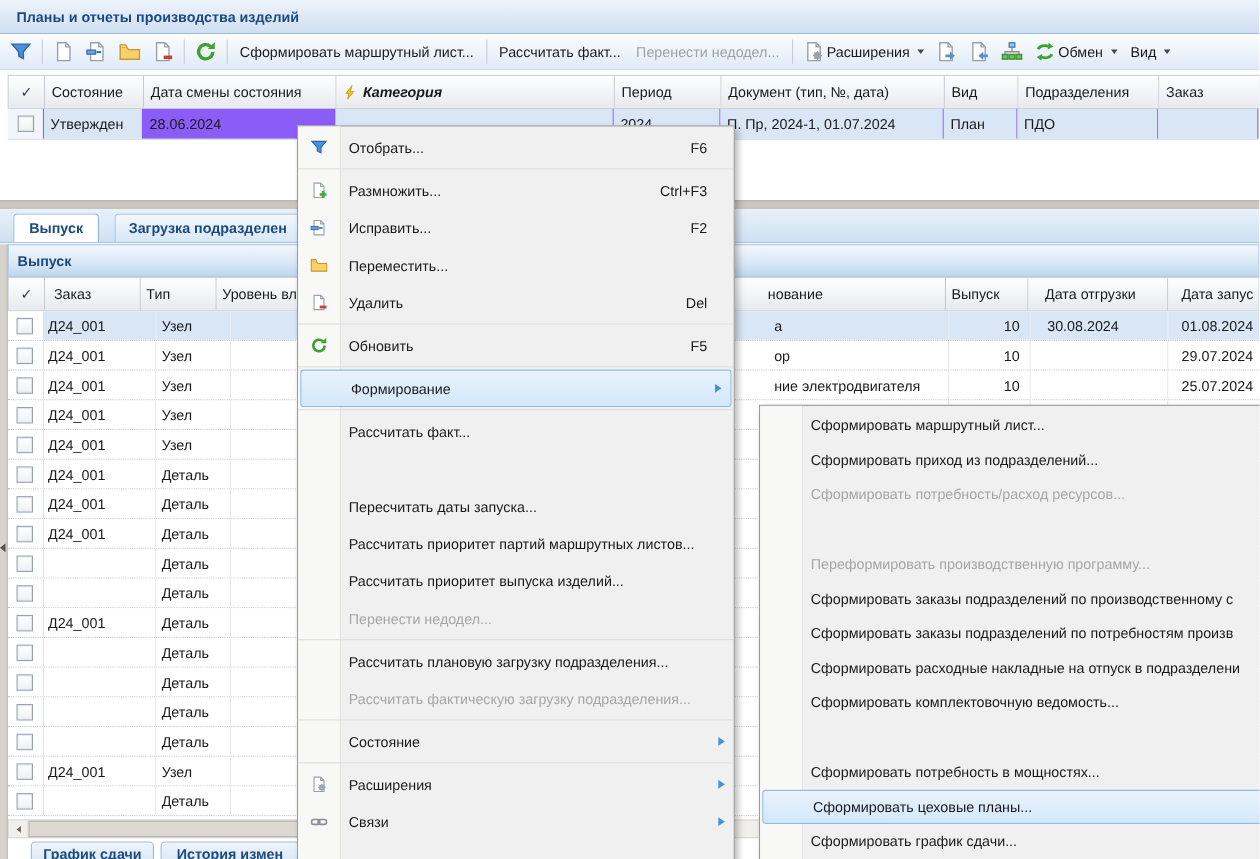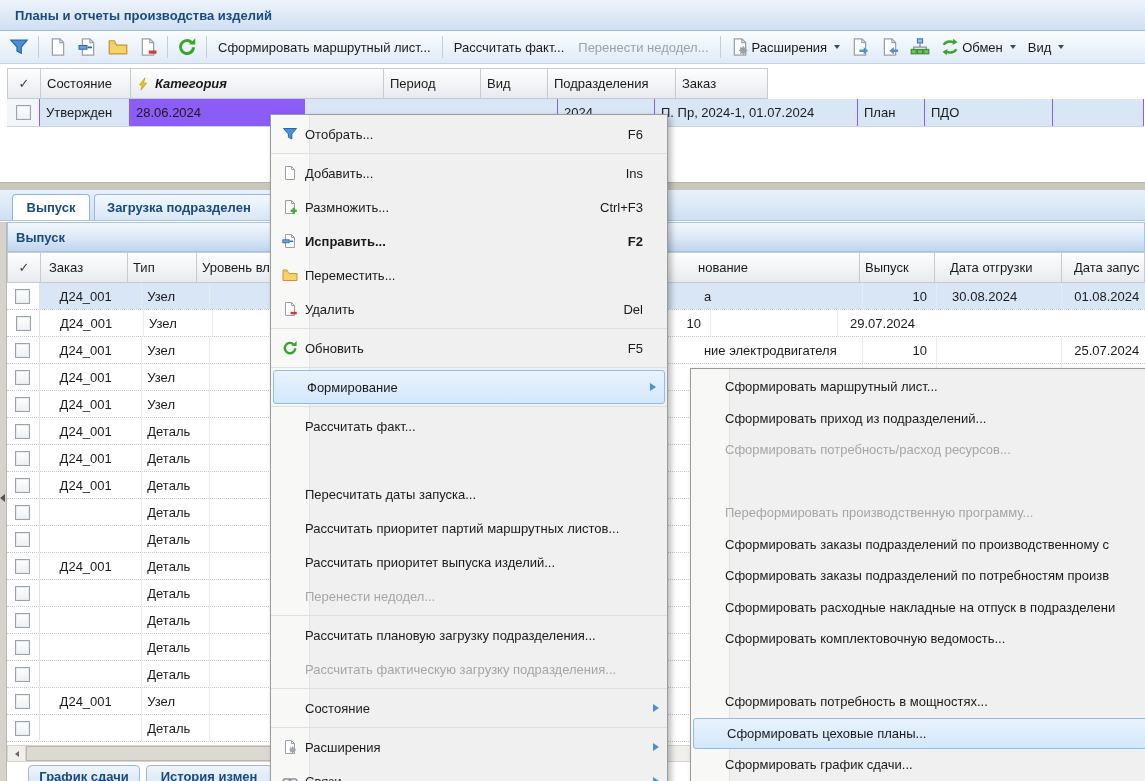--- a/index.html
+++ b/index.html
@@ -51,21 +51,21 @@
   .rh{box-sizing:border-box;display:flex;align-items:center;padding:0 5px;
       border-right:1px solid #c6cbd2;overflow:hidden;white-space:nowrap;background:linear-gradient(#fefefe,#e7eaee)}
   .h-check{width:33px;justify-content:center;color:#3a3f45}
   .h-order{width:87px;padding-left:8px}.h-type{width:69px}.h-level{width:423px}
   .h-name{width:240px;padding-left:78px}.h-out{width:75px}.h-ship{width:127px;padding-left:15px}.h-launch{width:82px;padding-left:12px;border-right:none}
   #rows{position:absolute;left:7px;top:283px;width:1138px}
   .trow{display:flex;height:27px;box-sizing:border-box;border-bottom:1px dotted #c3c7cd;background:#fff}
   .cell{box-sizing:border-box;height:26px;display:flex;align-items:center;padding:0 5px;
         border-right:1px solid #e8ebef;overflow:hidden;white-space:nowrap}
   .c-check{width:33px;justify-content:center;border-right:1px solid #dfe3e8}
-  .c-order{width:104px;padding-left:20px}.c-type{width:69px}.c-level{width:423px}
+  .c-order{width:104px;padding-left:4px}.c-type{width:69px}.c-level{width:423px}
   .c-name{width:240px;padding-left:78px}
   .c-out{width:75px;justify-content:flex-end;padding-right:9px}
   .c-ship{width:127px;padding-left:15px}.c-launch{width:84px;padding-left:12px;border-right:none}
   .trow.sel .cell:not(.c-check){background:#d9e6f6}
   .cb{width:13px;height:13px;background:linear-gradient(#fff,#eef0f2);border:1px solid #99a3b0;
       box-shadow:inset 0 0 0 1px #e8ecf1}
   
   .hscroll{position:absolute;left:7px;top:745px;width:1131px;height:17px;background:#f1efec;border:1px solid #d8d5cf;box-sizing:border-box}
   .hs-btn{position:absolute;left:0;top:0;width:17px;height:15px;background:#f1efec;border-right:1px solid #d8d5cf;display:flex;align-items:center;justify-content:center}
   .hs-btn .tri{width:0;height:0;border-top:3.5px solid transparent;border-bottom:3.5px solid transparent;border-right:4.5px solid #6b675f}
@@ -79,23 +79,23 @@
   
   .menu{position:absolute;background:#f0f0f0;border:1px solid #9b9b9b;box-shadow:3px 3px 6px rgba(0,0,0,.28);
         padding:2px 0;box-sizing:border-box}
   #ctxmenu{left:270px;top:114px;width:398px;height:700px;z-index:50}
   #submenu{left:690px;top:368px;width:520px;height:420px;z-index:60}
   .gutter{position:absolute;left:0;top:0;bottom:0;width:38px;background:#f8f8f7;border-right:1px solid #e3e3e1}
   .mitem{position:relative;z-index:1;display:flex;align-items:center;height:34px;box-sizing:border-box;padding-right:24px}
   #submenu .mitem{height:31.5px}
   .micon{width:30px;margin-left:4px;height:16px;display:flex;align-items:center;justify-content:center;flex:0 0 auto}
   .micon svg{width:16px;height:16px}
-  .mlabel{white-space:nowrap}
+  .mlabel{margin-left:12px;white-space:nowrap}
   .mshort{margin-left:auto;padding-left:20px;white-space:nowrap}
-  .mitem.bold .mlabel,.mitem.bold .mshort{font-weight:bold}
+  .mitem.bold .mlabel,.mitem.bold .mshort{font-weight:normal}
   .mitem.dis .mlabel,.mitem.dis .mshort{color:#a6a6a6}
   .mitem.hl{margin:0 2px;padding-right:22px;border:1px solid #90bce8;border-radius:3px;
             background:linear-gradient(#e9f3fd,#d3e7fb)}
   .mitem.hl .micon{margin-left:3px}
   .marrow{position:absolute;right:8px;width:0;height:0;border-top:4.5px solid transparent;
           border-bottom:4.5px solid transparent;border-left:6px solid #4a90d9}
   .msep{position:relative;z-index:1;height:1px;background:#dedede;margin:2px 0}
 </style>
 </head>
 <body>
@@ -225,29 +225,31 @@
     <div class="tbtn">
       <div class="tlabel">Вид</div>
       <div class="dd"></div>
     </div>
   </div>
 
 <div class="plans">
   <div class="phdr">
     <div class="ph p-check">✓</div>
     <div class="ph p-state">Состояние</div>
+    <div class="ph p-date">Дата смены состояния</div>
     <div class="ph p-cat">
       <span class="icon" style="width:14px;height:14px">
         <svg viewBox="0 0 16 16">
             <path d="M9 1L3 9h3l-1.5 6L11 7H7.5L9 1z" fill="#f5c711" stroke="#b8860b" stroke-width="0.7"></path>
           </svg>
       </span>
       <span class="cat-lbl">Категория</span>
     </div>
     <div class="ph p-period">Период</div>
+    <div class="ph p-doc">Документ (тип, №, дата)</div>
     <div class="ph p-kind">Вид</div>
     <div class="ph p-div">Подразделения</div>
     <div class="ph p-order">Заказ</div>
   </div>
   <div class="prow">
     <div class="pc p-check">
         <span class="cb"></span>
       </div>
     <div class="pc p-state">Утвержден</div>
     <div class="pc p-date">28.06.2024</div>
@@ -257,21 +259,21 @@
     <div class="pc p-kind">План</div>
     <div class="pc p-div">ПДО</div>
     <div class="pc p-order"></div>
   </div>
 </div>
 
 <div class="mid-split"></div>
 
 <div class="tabstrip">
   <div class="tab active" style="left:12px;width:78px">Выпуск</div>
-  <div class="tab inactive" style="left:94px;width:196px;justify-content:flex-start">Загрузка подразделен</div>
+  <div class="tab inactive" style="left:104px;width:196px;justify-content:flex-start">Загрузка подразделен</div>
 </div>
 
 <div class="sechdr">
   <span>Выпуск</span>
 </div>
 
 <div class="rhdr">
   <div class="rh h-check">✓</div>
   <div class="rh h-order">Заказ</div>
   <div class="rh h-type">Тип</div>
@@ -295,20 +297,21 @@
       <div class="cell c-ship">30.08.2024</div>
       <div class="cell c-launch">01.08.2024</div>
     </div>
     <div class="trow">
       <div class="cell c-check">
         <div class="cb"></div>
       </div>
       <div class="cell c-order">Д24_001</div>
       <div class="cell c-type">Узел</div>
       <div class="cell c-level"></div>
+      <div class="cell c-name">ор</div>
       <div class="cell c-out">10</div>
       <div class="cell c-ship"></div>
       <div class="cell c-launch">29.07.2024</div>
     </div>
     <div class="trow">
       <div class="cell c-check">
         <div class="cb"></div>
       </div>
       <div class="cell c-order">Д24_001</div>
       <div class="cell c-type">Узел</div>
@@ -507,30 +510,20 @@
 <div class="mitem">
       <div class="micon">
         <svg viewBox="0 0 16 16">
           <path d="M1.5 2.5h13L9.8 8v5l-3.4-1.8V8z" fill="#4b8fd6" stroke="#2a66a8"></path>
         </svg>
       </div>
       <div class="mlabel">Отобрать...</div>
       <div class="mshort">F6</div>
     </div>
     <div class="msep"></div>
-    <div class="mitem">
-      <div class="micon">
-        <svg viewBox="0 0 16 16">
-          <path d="M3.5 1.5h6l3 3v10h-9z" fill="#fff" stroke="#98a0ac"></path>
-          <path d="M9.5 1.5V4.5H12.5" fill="none" stroke="#98a0ac"></path>
-        </svg>
-      </div>
-      <div class="mlabel">Добавить...</div>
-      <div class="mshort">Ins</div>
-    </div>
     <div class="mitem">
       <div class="micon">
         <svg viewBox="0 0 16 16">
           <path d="M3.5 1.5h6l3 3v10h-9z" fill="#fff" stroke="#98a0ac"></path>
           <path d="M9.5 1.5V4.5H12.5" fill="none" stroke="#98a0ac"></path>
           <rect x="8.6" y="10.6" width="6.2" height="2.4" fill="#3fae37"></rect>
           <rect x="10.5" y="8.7" width="2.4" height="6.2" fill="#3fae37"></rect>
         </svg>
       </div>
       <div class="mlabel">Размножить...</div>

